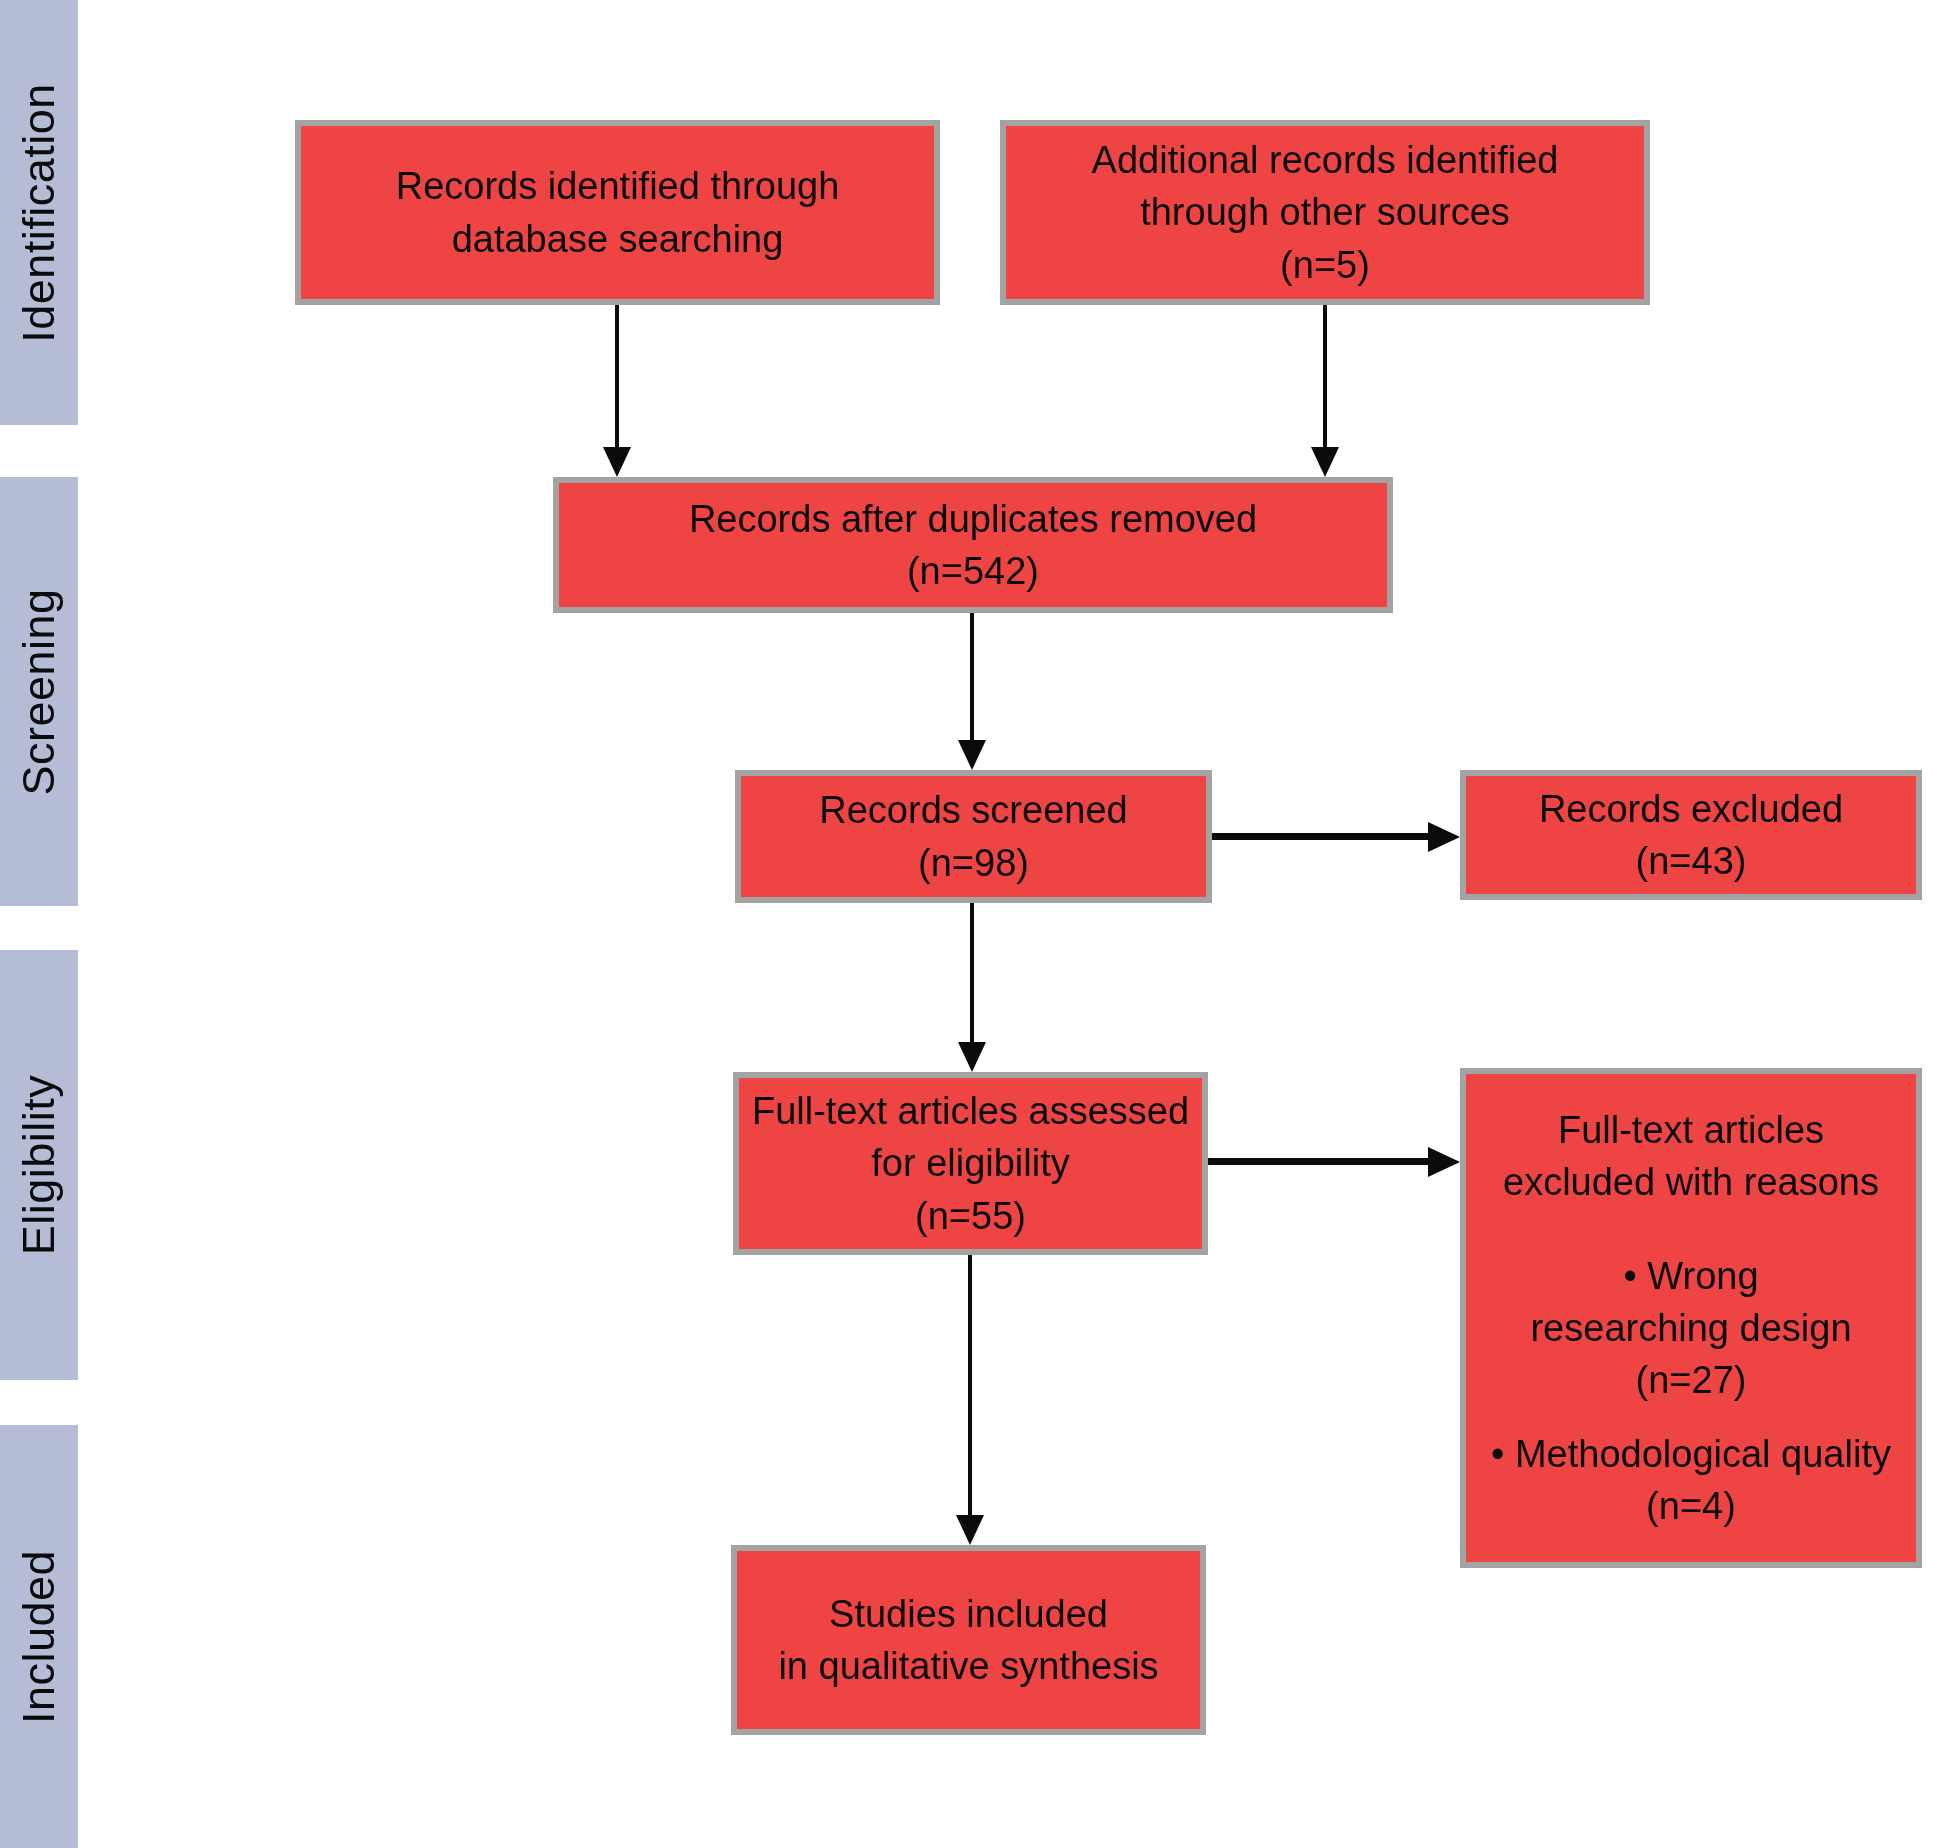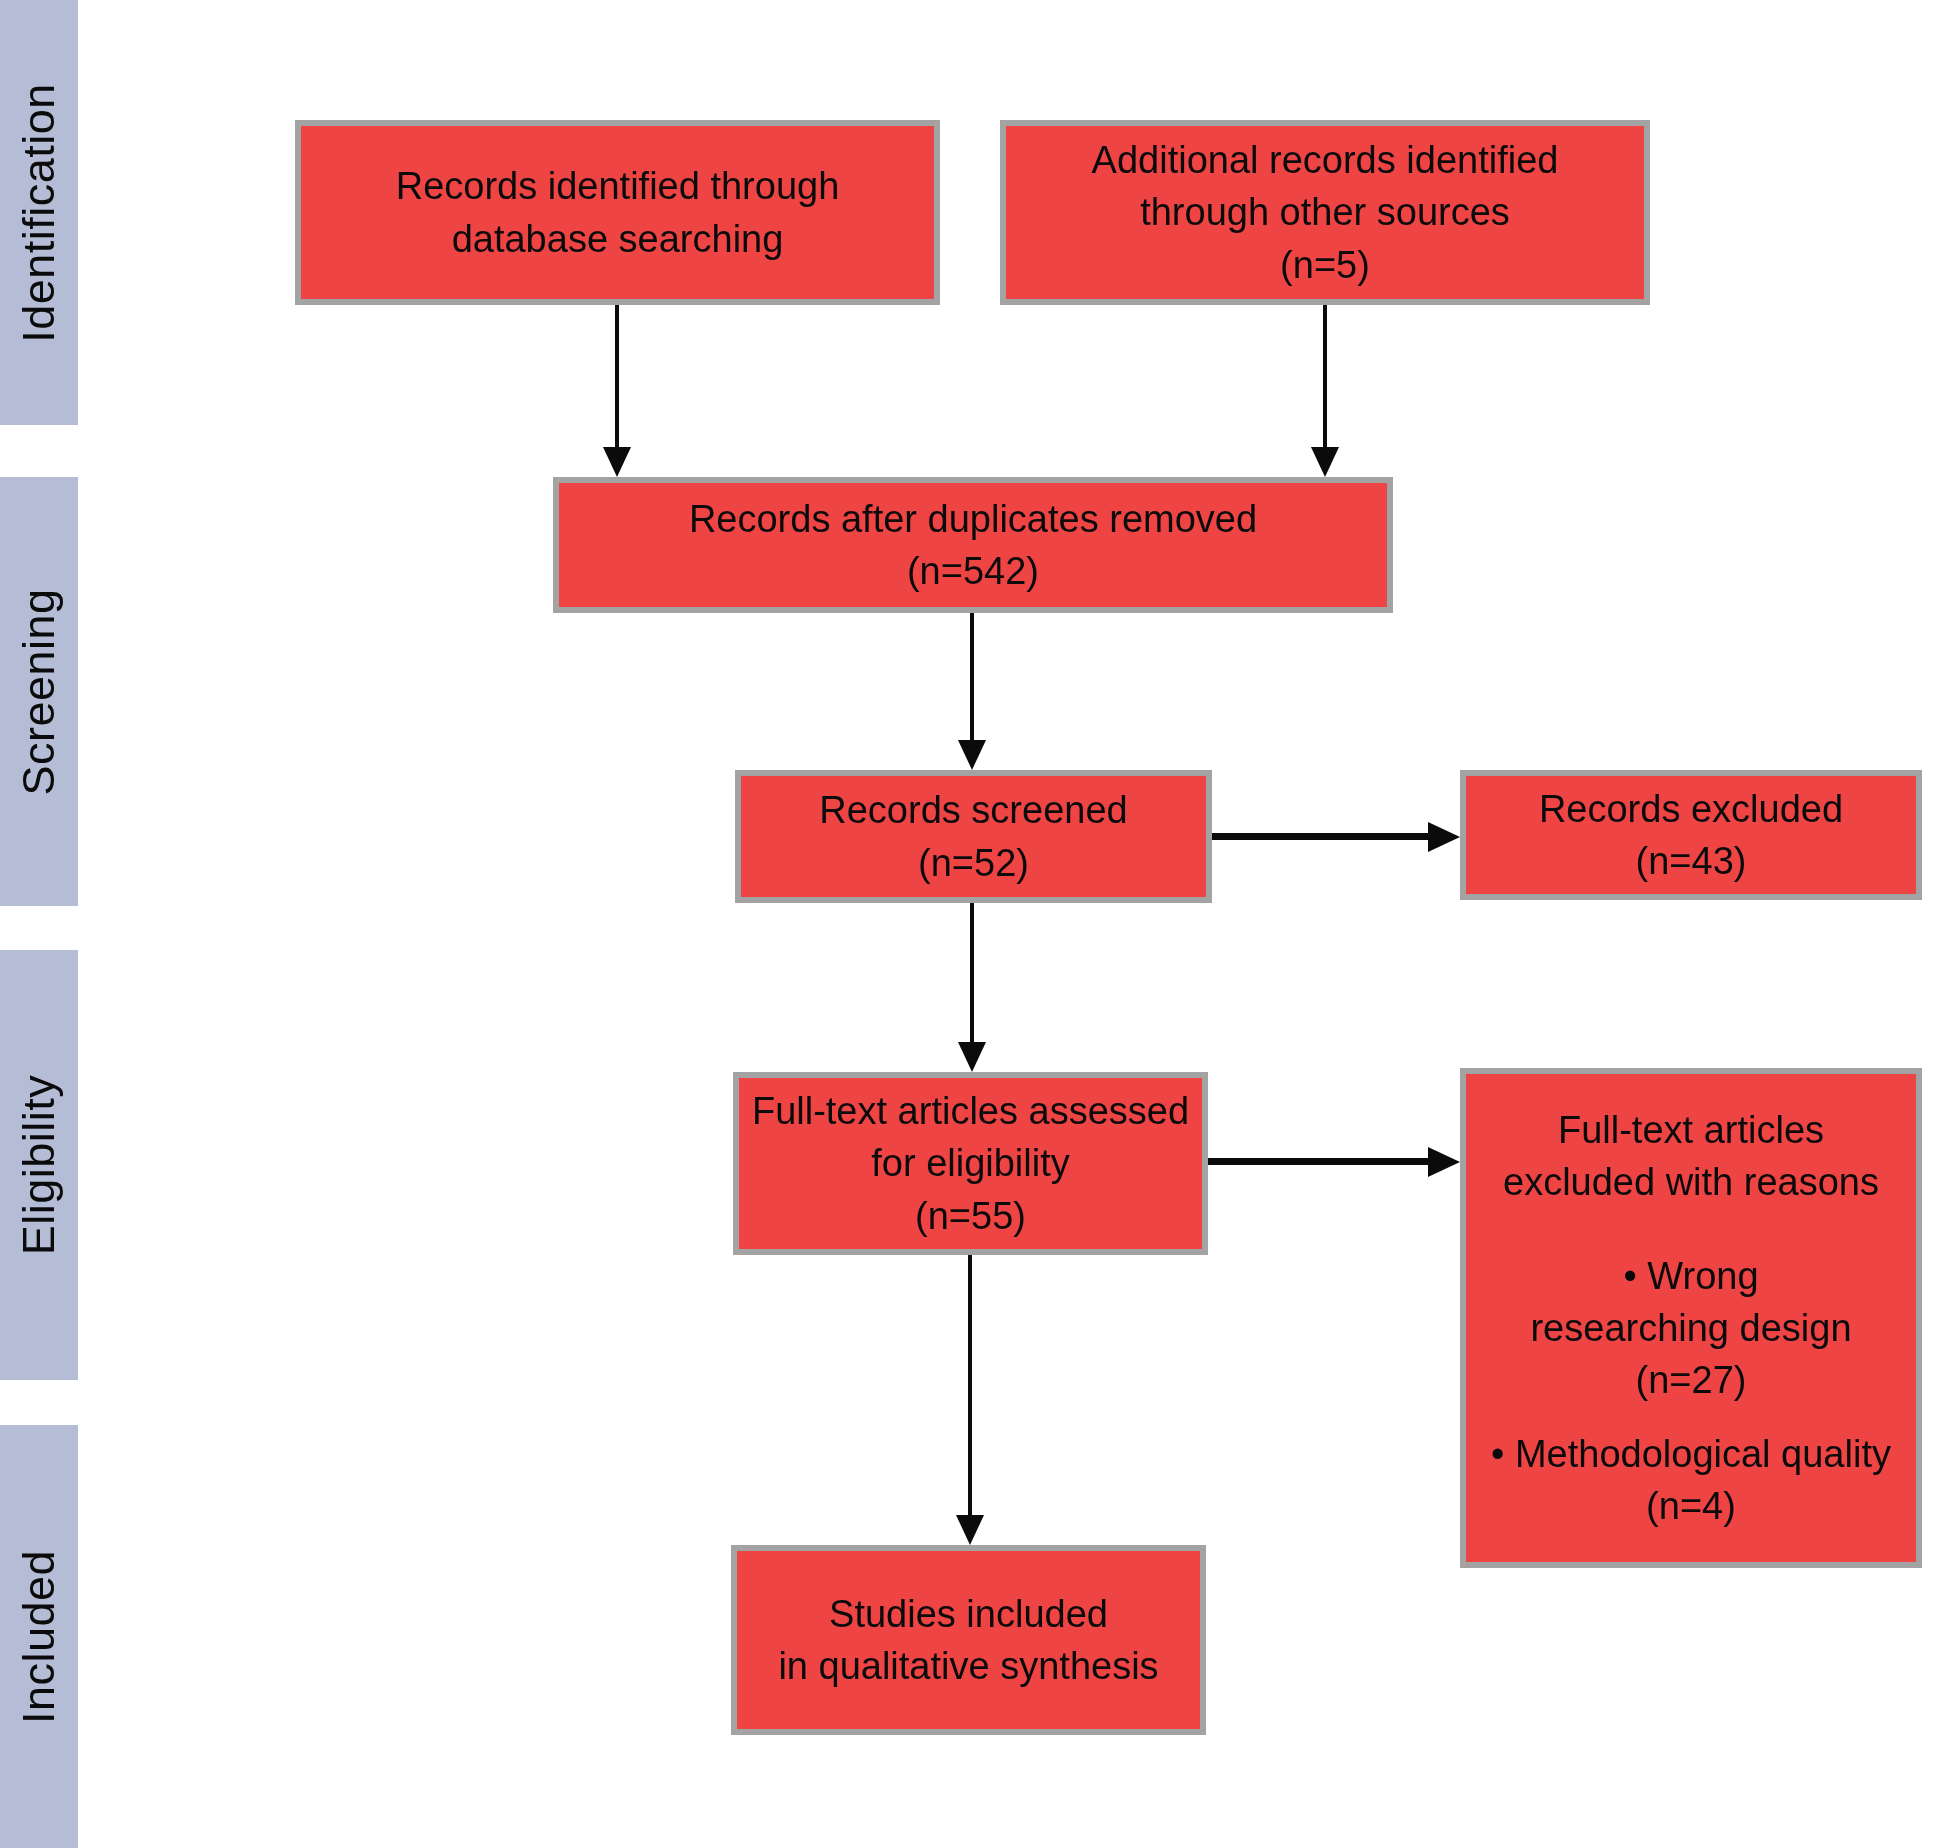--- a/index.html
+++ b/index.html
@@ -118,21 +118,21 @@
     <div class="tline">(n=5)</div>
   </div>
 
   <div class="fbox" style="left:553px; top:477px; width:840px; height:136px;">
     <div class="tline">Records after duplicates removed</div>
     <div class="tline">(n=542)</div>
   </div>
 
   <div class="fbox" style="left:735px; top:770px; width:477px; height:133px;">
     <div class="tline">Records screened</div>
-    <div class="tline">(n=52)</div>
+    <div class="tline">(n=98)</div>
   </div>
 
   <div class="fbox" style="left:1460px; top:770px; width:462px; height:130px;">
     <div class="tline">Records excluded</div>
     <div class="tline">(n=43)</div>
   </div>
 
   <div class="fbox" style="left:733px; top:1072px; width:475px; height:183px;">
     <div class="tline">Full-text articles assessed</div>
     <div class="tline">for eligibility</div>

